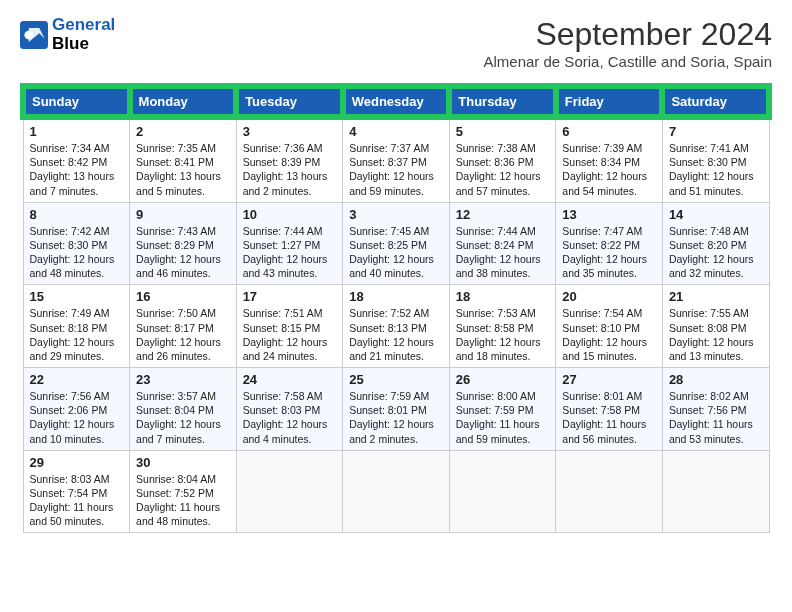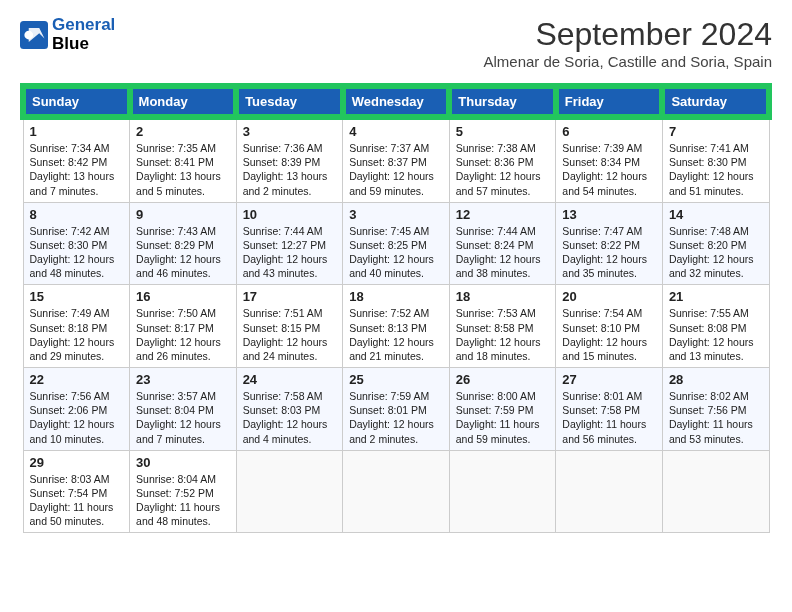--- a/index.html
+++ b/index.html
@@ -174,21 +174,21 @@
         <td>
           <span class="day-num">9</span>
           <span class="cell-line">Sunrise: 7:43 AM</span>
           <span class="cell-line">Sunset: 8:29 PM</span>
           <span class="cell-line">Daylight: 12 hours</span>
           <span class="cell-line">and 46 minutes.</span>
         </td>
         <td>
           <span class="day-num">10</span>
           <span class="cell-line">Sunrise: 7:44 AM</span>
-          <span class="cell-line">Sunset: 12:27 PM</span>
+          <span class="cell-line">Sunset: 1:27 PM</span>
           <span class="cell-line">Daylight: 12 hours</span>
           <span class="cell-line">and 43 minutes.</span>
         </td>
         <td>
           <span class="day-num">3</span>
           <span class="cell-line">Sunrise: 7:45 AM</span>
           <span class="cell-line">Sunset: 8:25 PM</span>
           <span class="cell-line">Daylight: 12 hours</span>
           <span class="cell-line">and 40 minutes.</span>
         </td>

